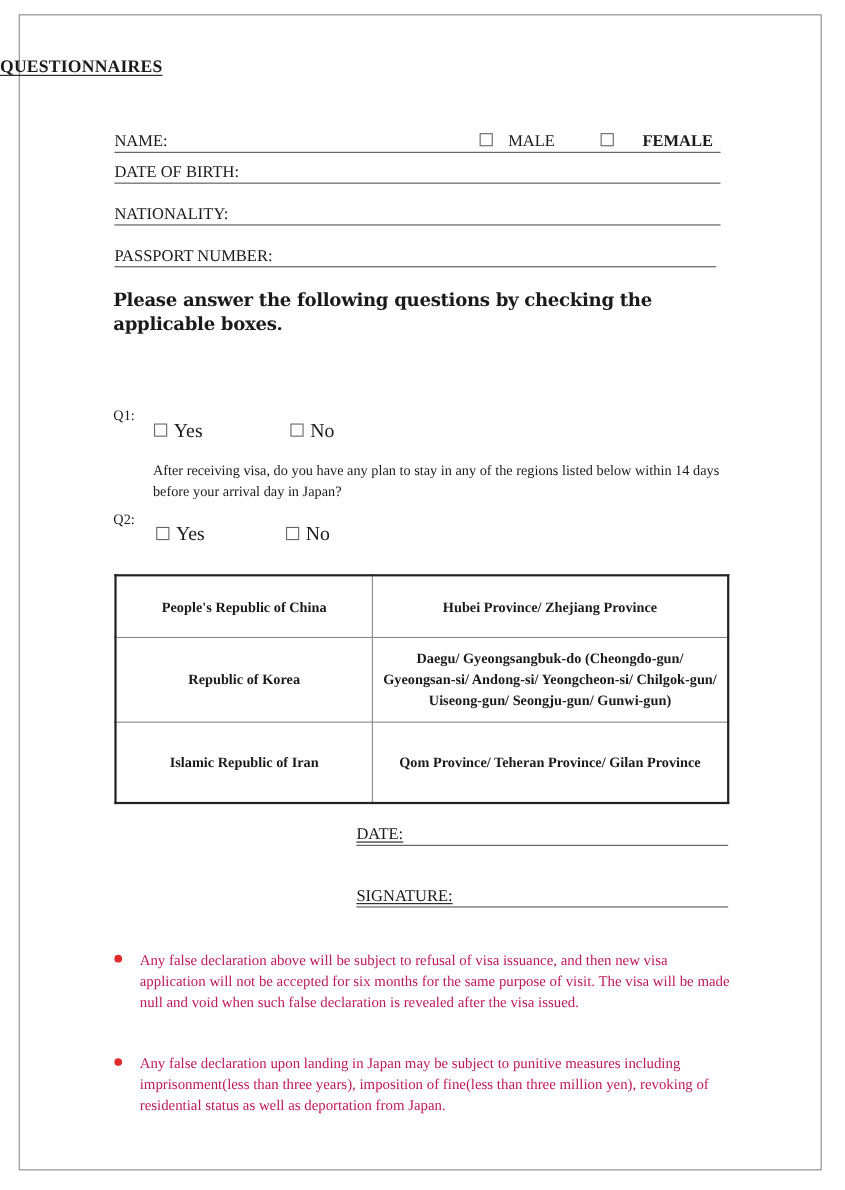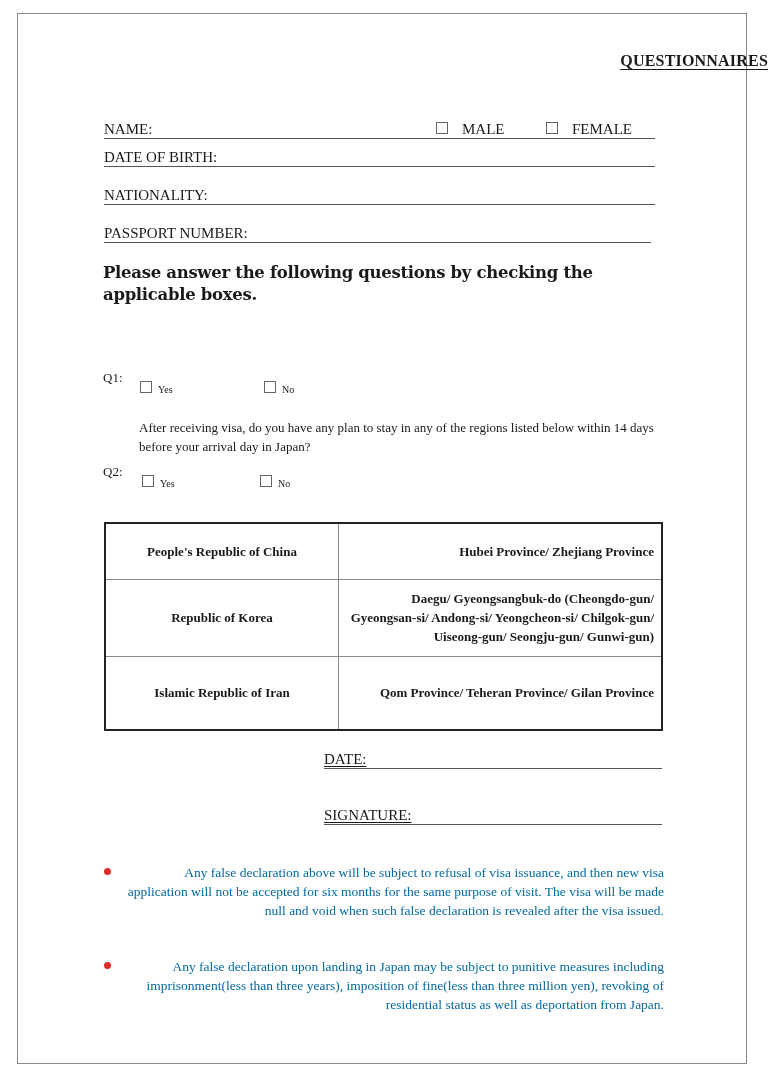--- a/index.html
+++ b/index.html
@@ -1,63 +1,63 @@
 <!DOCTYPE html>
 <html><head>
   <meta charset="utf-8">
   <style>
     html, body { margin: 0; padding: 0; background: #ffffff; }
     body { width: 768px; height: 1082px; position: relative; overflow: hidden;
            font-family: "DejaVu Serif", "Liberation Serif", serif; color: #1a1a1a; }
     .page { position: absolute; left: 17px; top: 13px; width: 730px; height: 1051px;
             border: 1px solid #8a8a8a; box-sizing: border-box; background: #fff; }
     .abs { position: absolute; }
-    .title { left: 0; width: 768px; top: 52px; text-align: right; font-weight: bold;
+    .title { left: 0; width: 768px; top: 52px; text-align: left; font-weight: bold;
              font-size: 16px; text-decoration: underline; text-underline-offset: 3px; letter-spacing: 0.2px;
              font-family: "Liberation Serif", serif; }
     .fieldline { position: absolute; border-bottom: 1.5px solid #555; height: 20px;
                  font-family: "Liberation Serif", serif; font-size: 15px; line-height: 20px; }
     .fieldline .lbl { position: absolute; left: 0; bottom: -1px; text-underline-offset: 2px; }
     .cb { display: inline-block; width: 10px; height: 10px; border: 1px solid #666; vertical-align: baseline;
           margin-right: 6px; position: relative; top: 0px; background: #fff; }
     .gender { position: absolute; bottom: -1px; font-size: 15px; }
     .instr { left: 103px; top: 262px; width: 560px; font-weight: bold; font-size: 16.5px; line-height: 22px;
              font-family: "DejaVu Serif", serif; letter-spacing: -0.3px; }
     .q { font-size: 13px; line-height: 19px; font-family: "Liberation Serif", serif; }
     .q .qnum { position: absolute; left: 0; top: 0; margin-top: 44px; }
     .q .qtext { position: absolute; left: 36px; top: 0; width: 520px; }
-    .opt { font-size: 10px; font-family: "Liberation Serif", serif; }
+    .opt { font-size: 18px; font-family: "Liberation Serif", serif; }
     table.regions { position: absolute; left: 104px; top: 522px; width: 559px; height: 207px;
                     border-collapse: collapse; border: 2px solid #222; font-size: 13px;
                     font-family: "Liberation Serif", serif; font-weight: bold; }
     table.regions td { border: 1px solid #888; padding: 0 7px; vertical-align: middle; line-height: 19px; }
     table.regions td.country { text-align: center; width: 218px; }
-    table.regions td.region { text-align: right; }
+    table.regions td.region { text-align: center; }
     .sigline { position: absolute; border-bottom: 1.5px solid #555; height: 20px; font-size: 15px;
                font-family: "Liberation Serif", serif; line-height: 20px; }
     .sigline .lbl { position: absolute; left: 0; bottom: -1px; text-decoration: underline; text-underline-offset: 2px; }
-    .note { position: absolute; left: 104px; width: 560px; color: #0369a1; font-size: 13.5px;
-            line-height: 19px; font-family: "Liberation Serif", serif; text-align: right; }
+    .note { position: absolute; left: 104px; width: 560px; color: #be185d; font-size: 13.5px;
+            line-height: 19px; font-family: "Liberation Serif", serif; }
     .note .bullet { position: absolute; left: 0; top: 5px; width: 7px; height: 7px; border-radius: 50%; background: #e02b2b; }
     .note .ntext { margin-left: 23px; display: block; }
   </style>
 </head>
 <body>
 
 <div class="page"></div>
 
 <div class="abs title">QUESTIONNAIRES</div>
 
 <div class="fieldline" style="left:104px; top:118px; width:551px;">
   <span class="lbl">NAME:</span>
   <span class="gender" style="left:332px;">
     <span class="cb"></span><span style="margin-left:8px;">MALE</span>
   </span>
   <span class="gender" style="left:442px;">
-    <span class="cb"></span><span style="margin-left:8px;">FEMALE</span>
+    <span class="cb"></span><span style="margin-left:20px;font-weight:bold;">FEMALE</span>
   </span>
 </div>
 
 <div class="fieldline" style="left:104px; top:146px; width:551px;">
   <span class="lbl">DATE OF BIRTH:</span>
 </div>
 
 <div class="fieldline" style="left:104px; top:184px; width:551px;">
   <span class="lbl">NATIONALITY:</span>
 </div>

